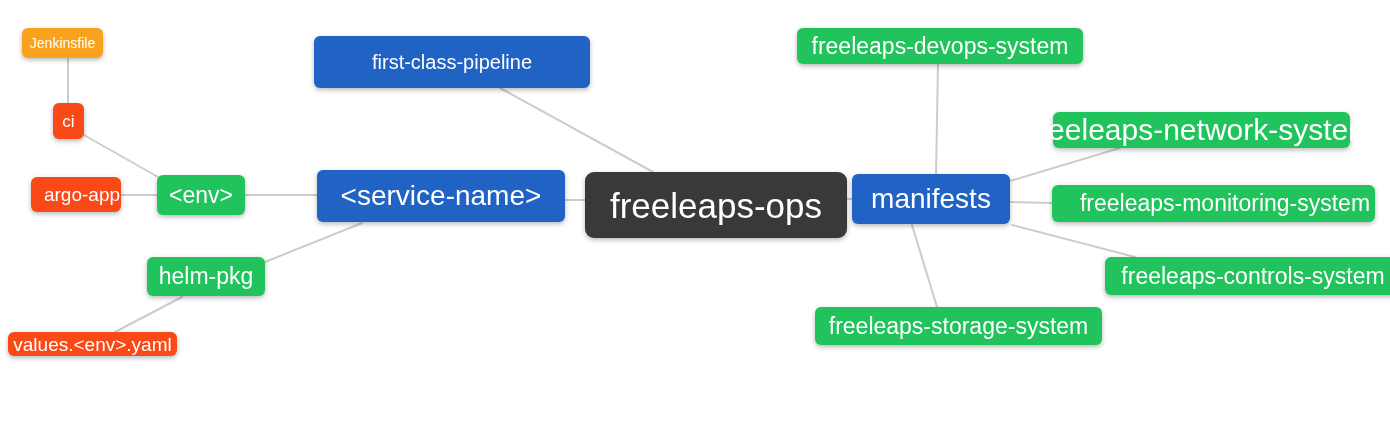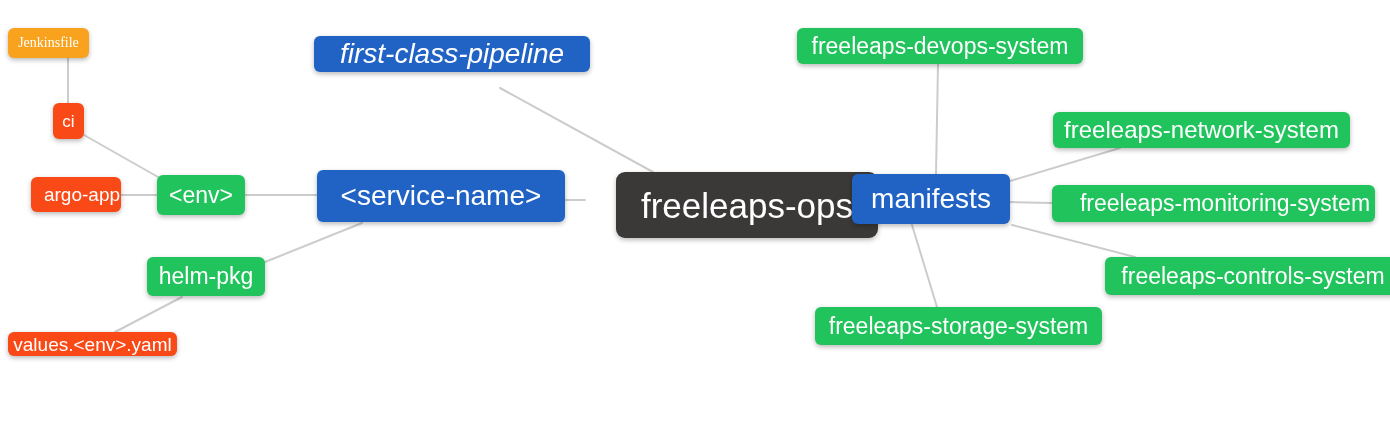--- a/index.html
+++ b/index.html
@@ -32,21 +32,20 @@
     border-radius: 6px;
     box-shadow: 0 2px 5px rgba(0,0,0,0.28);
     white-space: nowrap;
     box-sizing: border-box;
     cursor: pointer;
     line-height: 1;
     letter-spacing: 0;
   }
   .node.root {
     border-radius: 9px;
-    margin-left: 31px;
   }
 </style>
 </head>
 <body>
 
 <div id="canvas">
   <svg id="edges" viewBox="0 0 1390 421" xmlns="http://www.w3.org/2000/svg">
       <line x1="68" y1="58" x2="68" y2="103" stroke="#CCCCCC" stroke-width="2" stroke-linecap="round"></line>
       <line x1="84" y1="135" x2="158" y2="177" stroke="#CCCCCC" stroke-width="2" stroke-linecap="round"></line>
       <line x1="121" y1="195" x2="157" y2="195" stroke="#CCCCCC" stroke-width="2" stroke-linecap="round"></line>
@@ -56,28 +55,28 @@
       <line x1="500" y1="88" x2="653" y2="172" stroke="#CCCCCC" stroke-width="2" stroke-linecap="round"></line>
       <line x1="565" y1="200" x2="585" y2="200" stroke="#CCCCCC" stroke-width="2" stroke-linecap="round"></line>
       <line x1="847" y1="199" x2="852" y2="199" stroke="#CCCCCC" stroke-width="2" stroke-linecap="round"></line>
       <line x1="936" y1="174" x2="938" y2="64" stroke="#CCCCCC" stroke-width="2" stroke-linecap="round"></line>
       <line x1="1010" y1="181" x2="1120" y2="148" stroke="#CCCCCC" stroke-width="2" stroke-linecap="round"></line>
       <line x1="1010" y1="202" x2="1052" y2="203" stroke="#CCCCCC" stroke-width="2" stroke-linecap="round"></line>
       <line x1="1012" y1="225" x2="1135" y2="257" stroke="#CCCCCC" stroke-width="2" stroke-linecap="round"></line>
       <line x1="912" y1="225" x2="937" y2="307" stroke="#CCCCCC" stroke-width="2" stroke-linecap="round"></line>
     </svg>
 
-<div class="node" style="left: 8px; top: 28px; width: 81px; height: 30px; font-size: 14px; background: rgb(249, 162, 29); font-family: Liberation Serif, serif;">Jenkinsfile</div>
+<div class="node" style="left: 22px; top: 28px; width: 81px; height: 30px; font-size: 14px; background: rgb(249, 162, 29);">Jenkinsfile</div>
     <div class="node" style="left: 53px; top: 103px; width: 31px; height: 36px; font-size: 17px; background: rgb(249, 73, 23);">ci</div>
     <div class="node" style="left: 31px; top: 177px; width: 90px; height: 35px; font-size: 19px; background: rgb(249, 73, 23); padding-left: 12px;">argo-app</div>
     <div class="node" style="left: 157px; top: 175px; width: 88px; height: 40px; font-size: 23px; background: rgb(33, 195, 92); text-align: center;">&lt;env&gt;</div>
     <div class="node" style="left: 147px; top: 257px; width: 118px; height: 39px; font-size: 23px; background: rgb(33, 195, 92);">helm-pkg</div>
     <div class="node" style="left: 8px; top: 332px; width: 169px; height: 24px; font-size: 19px; background: rgb(249, 73, 23);">values.&lt;env&gt;.yaml</div>
-    <div class="node" style="left: 314px; top: 36px; width: 276px; height: 36px; font-size: 28px; background: rgb(32, 99, 196); font-style: italic;">first-class-pipeline</div>
+    <div class="node" style="left: 314px; top: 36px; width: 276px; height: 52px; font-size: 20px; background: rgb(32, 99, 196);">first-class-pipeline</div>
     <div class="node" style="left: 317px; top: 170px; width: 248px; height: 52px; font-size: 28px; background: rgb(32, 99, 196);">&lt;service-name&gt;</div>
     <div class="node root" style="left: 585px; top: 172px; width: 262px; height: 66px; font-size: 35px; background: rgb(59, 56, 56);">freeleaps-ops</div>
     <div class="node" style="left: 852px; top: 174px; width: 158px; height: 50px; font-size: 28px; background: rgb(32, 99, 196);">manifests</div>
     <div class="node" style="left: 797px; top: 28px; width: 286px; height: 36px; font-size: 23px; background: rgb(33, 195, 92);">freeleaps-devops-system</div>
-    <div class="node" style="left: 1053px; top: 112px; width: 297px; height: 36px; font-size: 24px; background: rgb(33, 195, 92);">freeleaps-network-system</div>
+    <div class="node" style="left: 1053px; top: 112px; width: 297px; height: 36px; font-size: 30px; background: rgb(33, 195, 92);">freeleaps-network-system</div>
     <div class="node" style="left: 1052px; top: 185px; width: 323px; height: 37px; font-size: 23px; background: rgb(33, 195, 92); padding-left: 23px;">freeleaps-monitoring-system</div>
     <div class="node" style="left: 1061px; top: 257px; width: 296px; height: 38px; font-size: 23px; background: rgb(33, 195, 92); margin-left: 44px;">freeleaps-controls-system</div>
     <div class="node" style="left: 815px; top: 307px; width: 287px; height: 38px; font-size: 23px; background: rgb(33, 195, 92);">freeleaps-storage-system</div>
   </div>
 
 </body></html>

